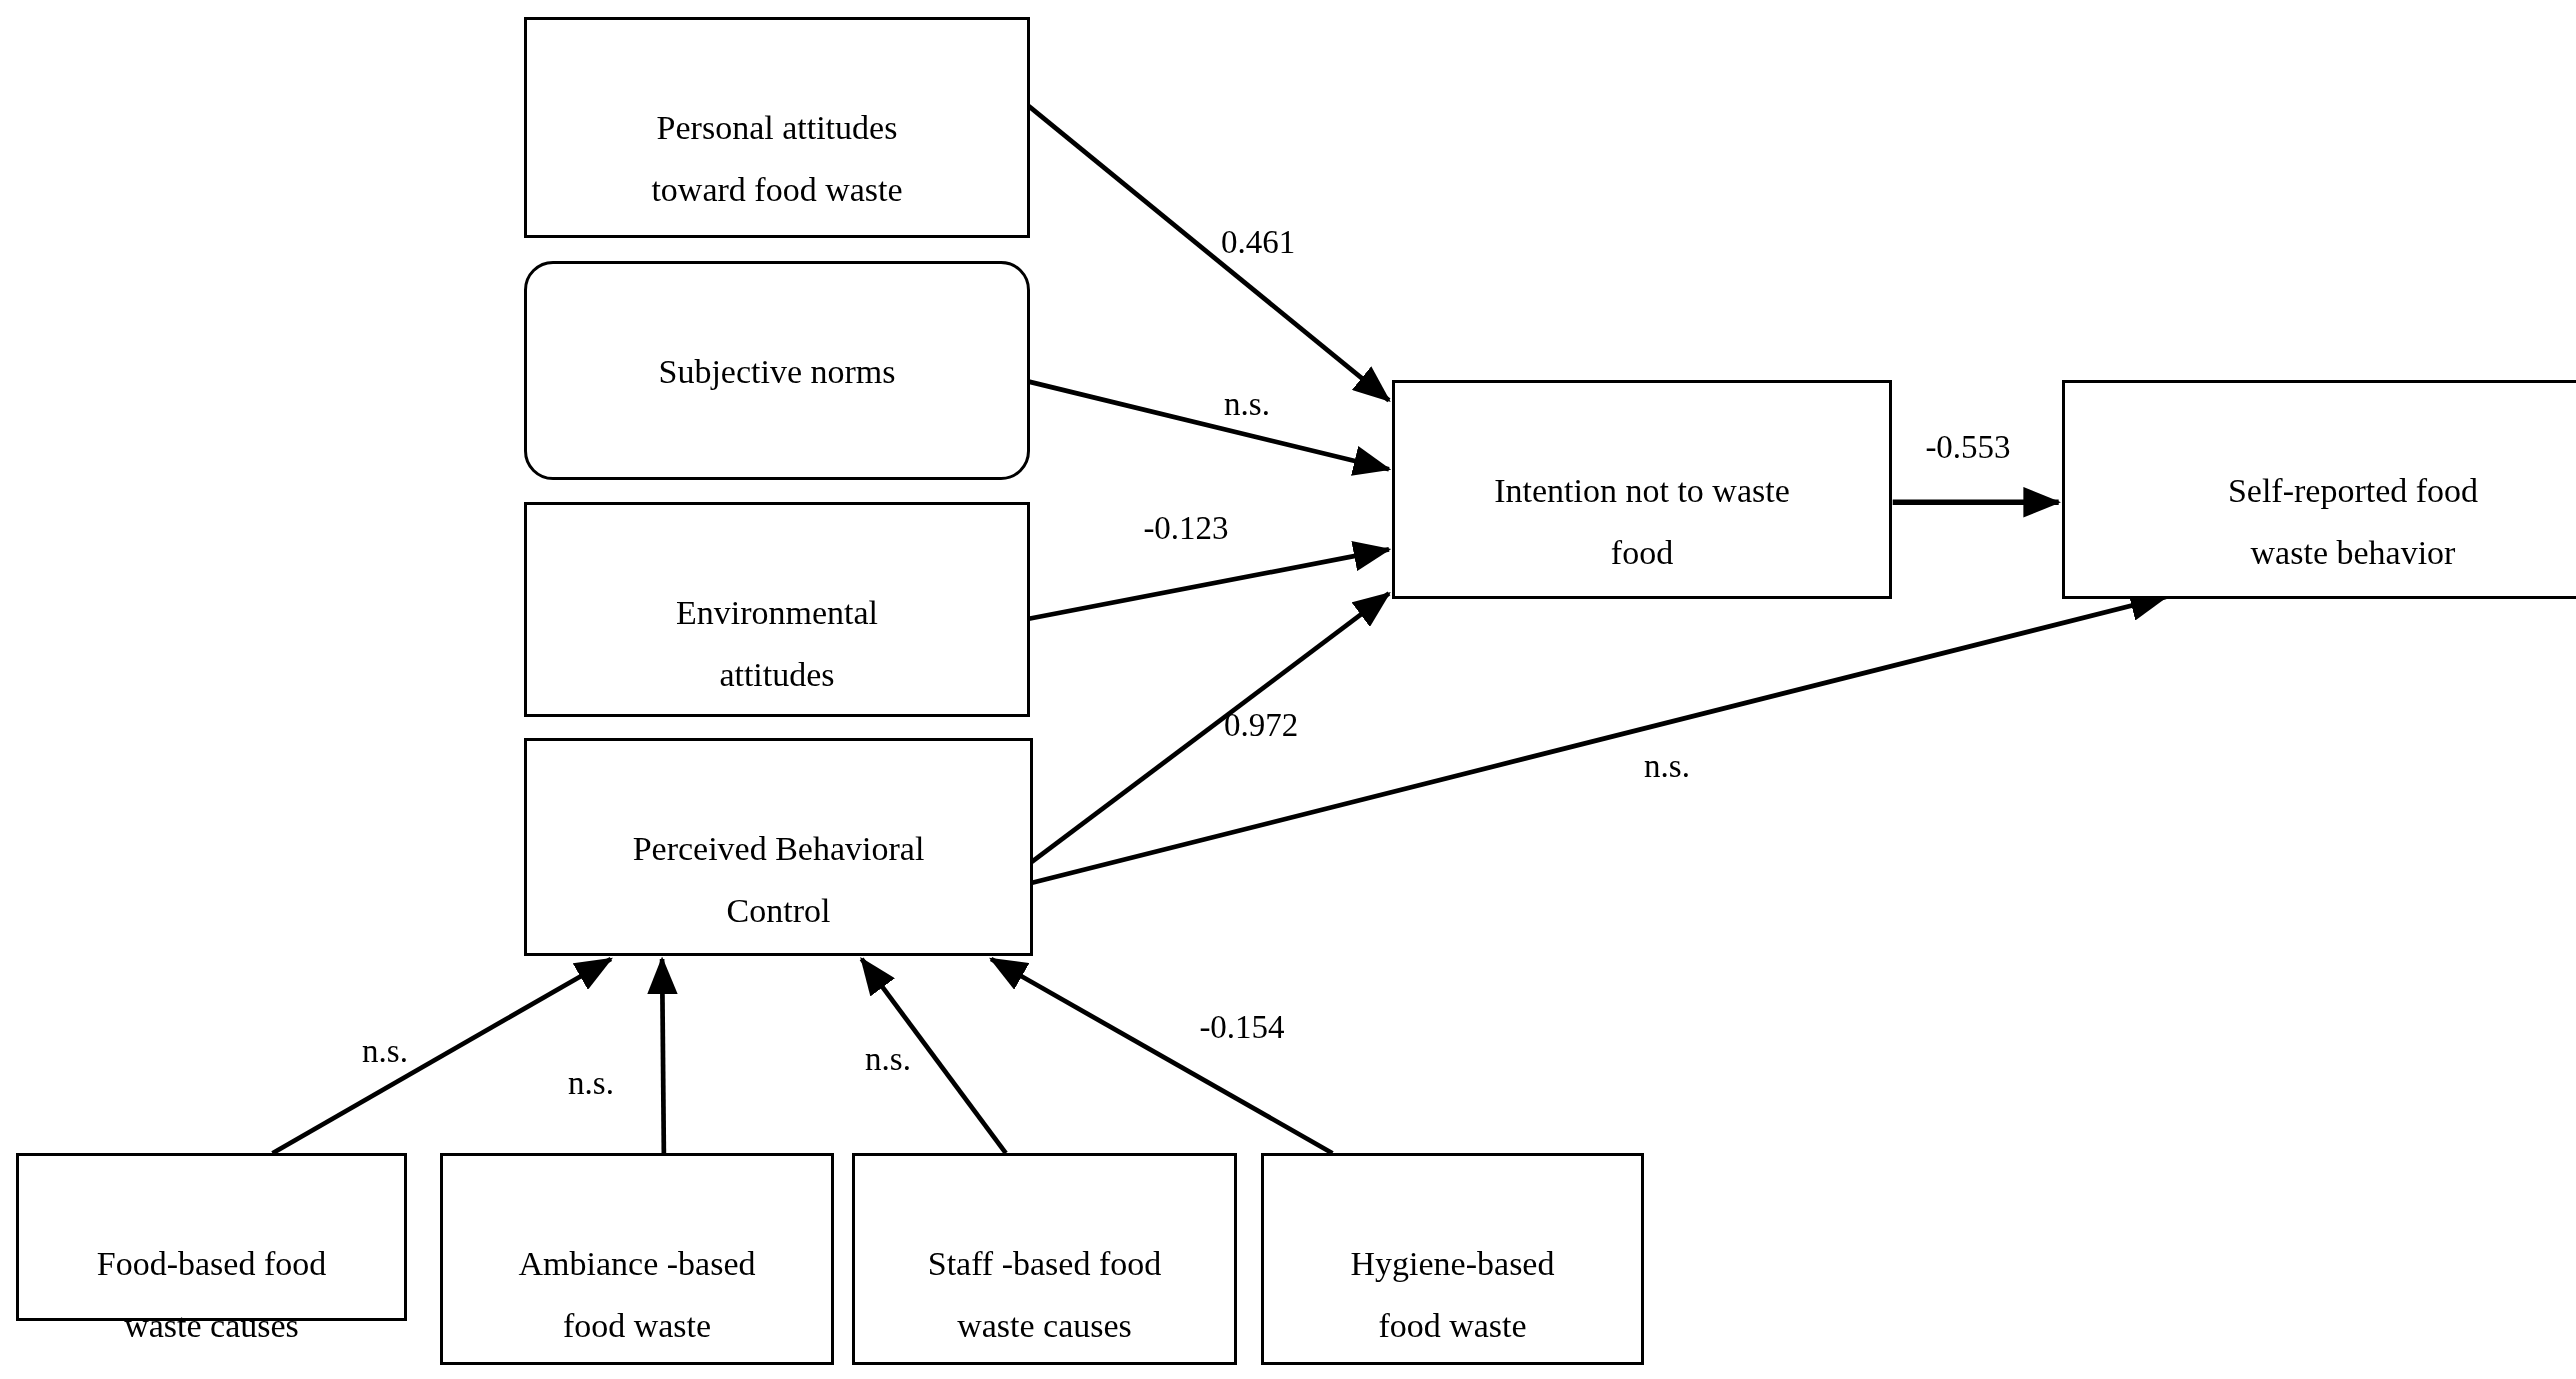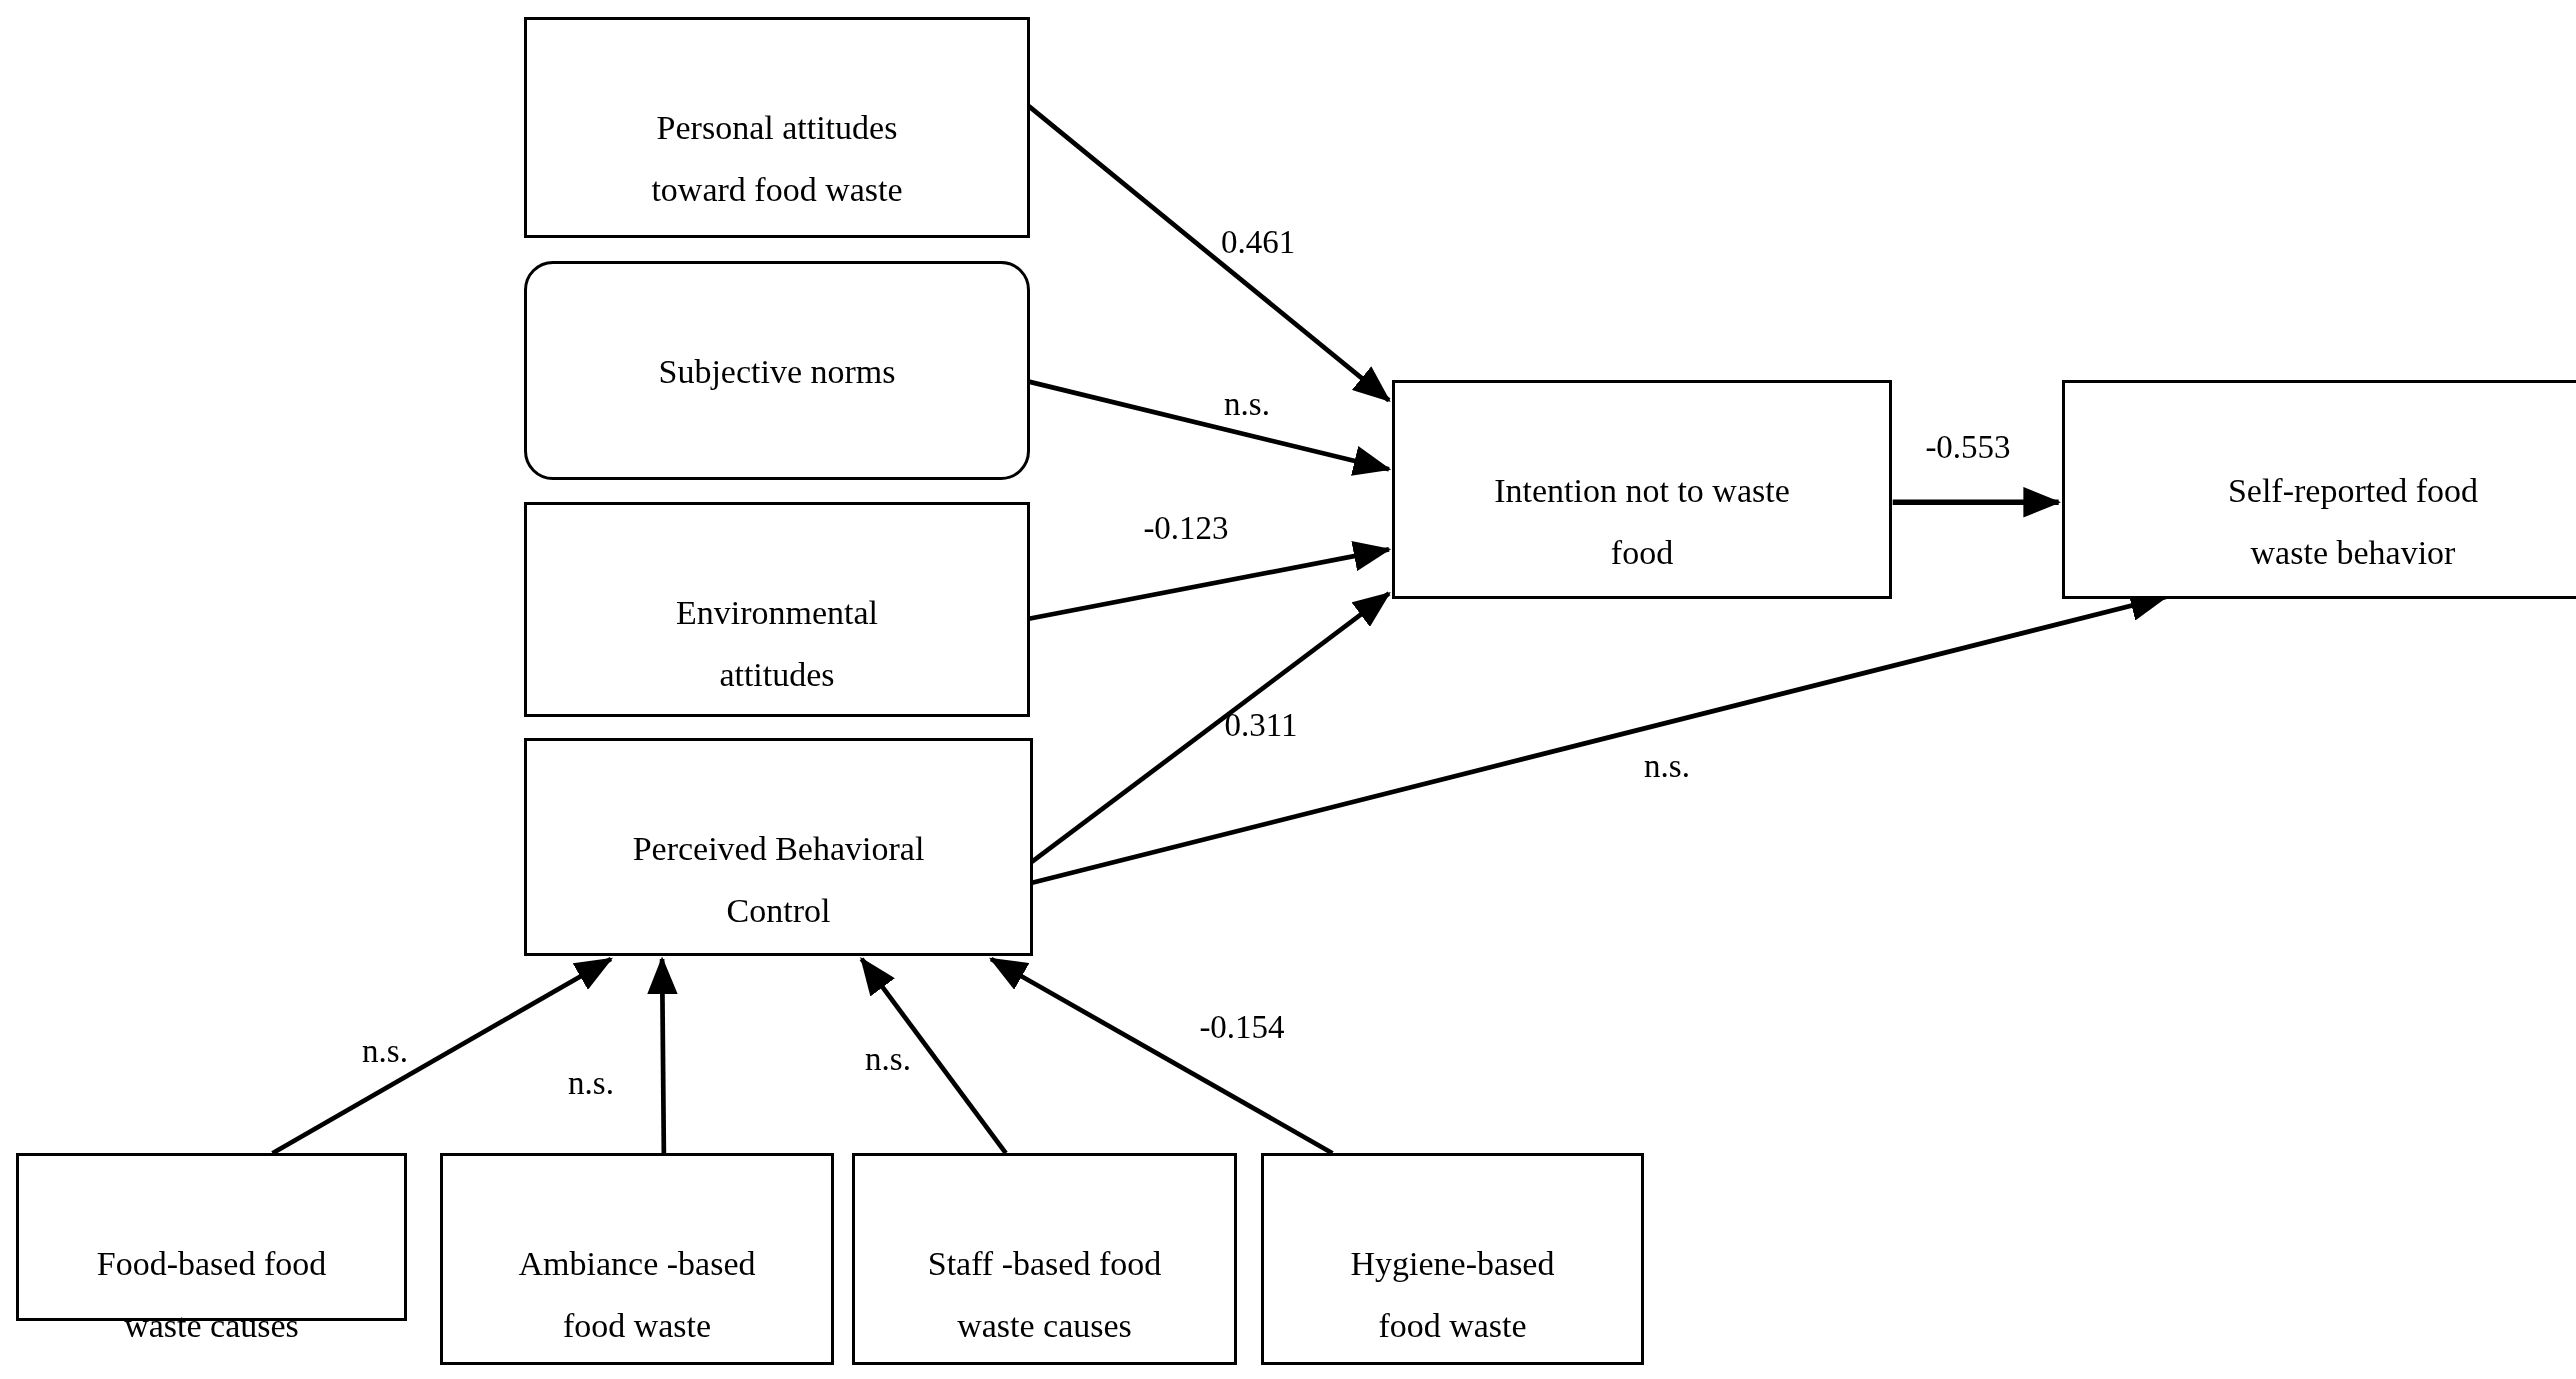--- a/index.html
+++ b/index.html
@@ -117,21 +117,21 @@
 food waste
 causes</span>
   </div>
 
   <div class="edge-label" style="left:1258px; top:242px;">0.461</div>
 
   <div class="edge-label" style="left:1247px; top:404px;">n.s.</div>
 
   <div class="edge-label" style="left:1186px; top:528px;">-0.123</div>
 
-  <div class="edge-label" style="left:1261px; top:725px;">0.311</div>
+  <div class="edge-label" style="left:1261px; top:725px;">0.972</div>
 
   <div class="edge-label" style="left:1968px; top:447px;">-0.553</div>
 
   <div class="edge-label" style="left:1667px; top:766px;">n.s.</div>
 
   <div class="edge-label" style="left:385px; top:1051px;">n.s.</div>
 
   <div class="edge-label" style="left:591px; top:1083px;">n.s.</div>
 
   <div class="edge-label" style="left:888px; top:1059px;">n.s.</div>

